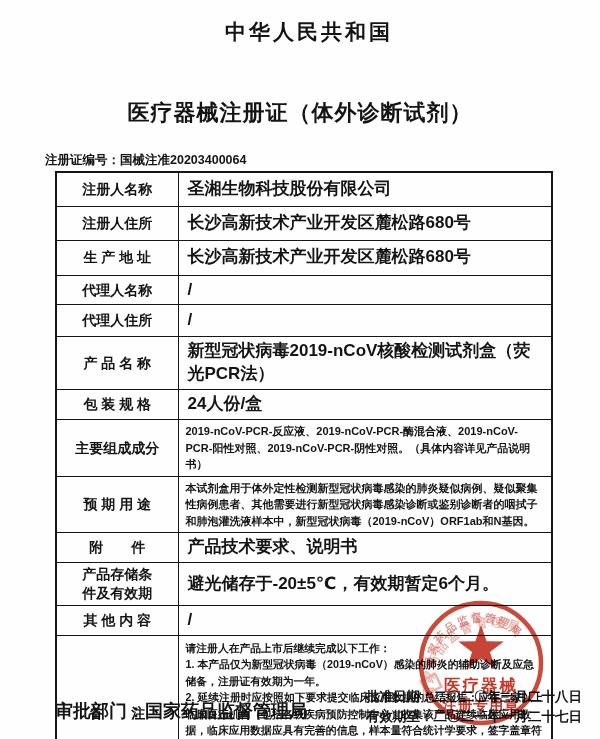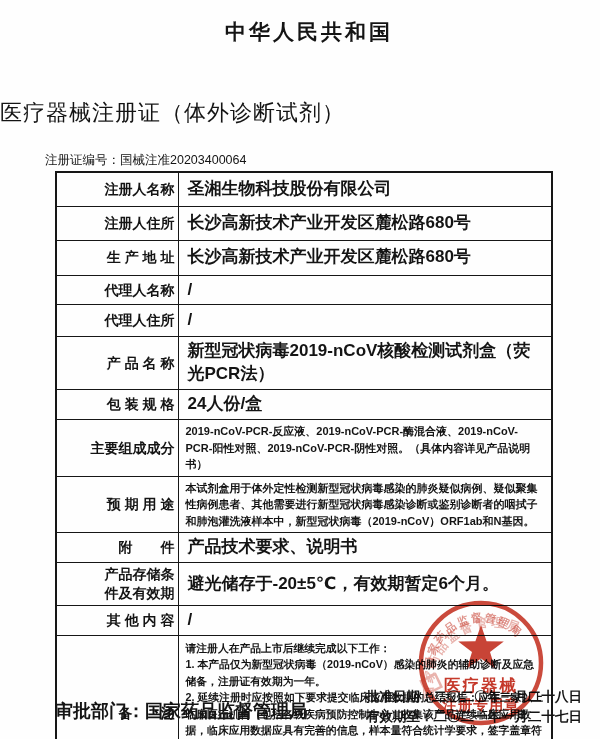--- a/index.html
+++ b/index.html
@@ -10,40 +10,40 @@
     font-family:"Liberation Sans","DejaVu Sans",sans-serif;
     color:#141414;
     overflow:hidden;
   }
   .title1 {
     position:absolute; top:18px; left:9px; width:600px;
     text-align:center; font-size:21px; font-weight:700; letter-spacing:3px;
   }
   .title2 {
     position:absolute; top:98px; left:0; width:600px;
-    text-align:left; font-size:22px; font-weight:400; letter-spacing:1px;
+    text-align:center; font-size:22px; font-weight:700; letter-spacing:1px;
   }
   .certno {
     position:absolute; top:152px; left:45px;
-    font-size:12.5px; font-weight:400;text-align:center;
+    font-size:12.5px; font-weight:700;text-align:center;
   }
   table.cert {
     position:absolute; top:171px; left:55px; width:498px;
     border-collapse:collapse;
     border:2px solid #161616;
     table-layout:fixed;
   }
   table.cert td {
     border:1.4px solid #161616;
     vertical-align:middle;
     white-space:pre-line;
   }
   td.label {
     width:122px;
-    text-align:right;
+    text-align:center;
     font-weight:700;
     font-size:14px;
     padding:2px 3px;
     line-height:1.35;
     margin-left:44px;
   }
   td.value {
     font-weight:600;
     font-size:17px;
     padding:3px 9px;

